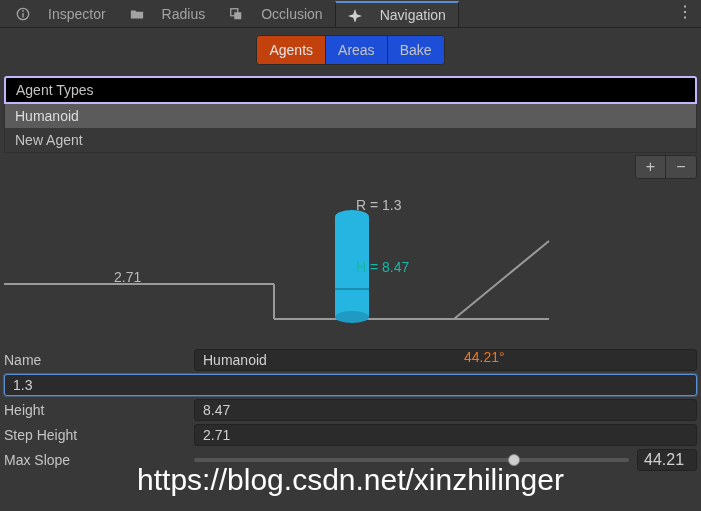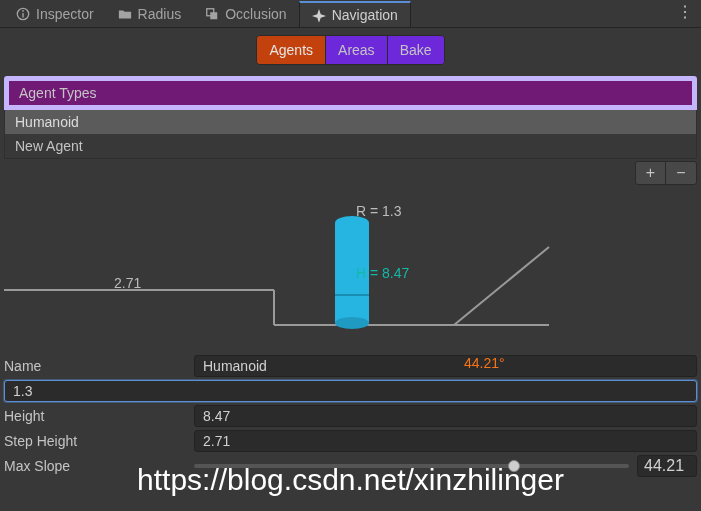--- a/index.html
+++ b/index.html
@@ -21,21 +21,21 @@
     border-bottom: 1px solid #232323;
     padding-left: 4px;
     gap: 0;
     position: relative;
   }
   .window-tab {
     display: flex; align-items: center;
     height: 26px;
     padding: 0 12px;
     color: #a3a3a3;
-    gap: 6px;
+    gap: 18px;
     cursor: default;
   }
   .window-tab.active {
     background: #3c3c3c;
     color: #cfcfcf;
     border-top: 2px solid #5a8fd6;
     border-right: 1px solid #232323;
     border-left: 1px solid #232323;
   }
   .kebab {
@@ -50,30 +50,30 @@
   .seggroup {
     display: flex;
     border: 1px solid #2a2a2a;
     border-radius: 4px;
     overflow: hidden;
     background: #484848;
   }
   .segbtn {
     padding: 6px 12px;
     color: #c4c4c4;
-    background: #6d28d9;
+    background: #1d4ed8;
     border-right: 1px solid #2a2a2a;
     font-size: 14px;
   }
   .segbtn:last-child { border-right: none; }
   .segbtn.active { background: #c2410c; color: #e6e6e6; }
   
   .section-header {
-    background: #701a75;
-    border: 5px solid #c4b5fd;
+    background: #000000;
+    border: 2px solid #c4b5fd;
     border-radius: 3px 3px 0 0;
     padding: 4px 10px;
     margin: 4px 4px 0 4px;
   }
   .list {
     margin: 0 4px;
     border: 1px solid #2f2f2f;
     border-top: none;
   }
   .list-item {

